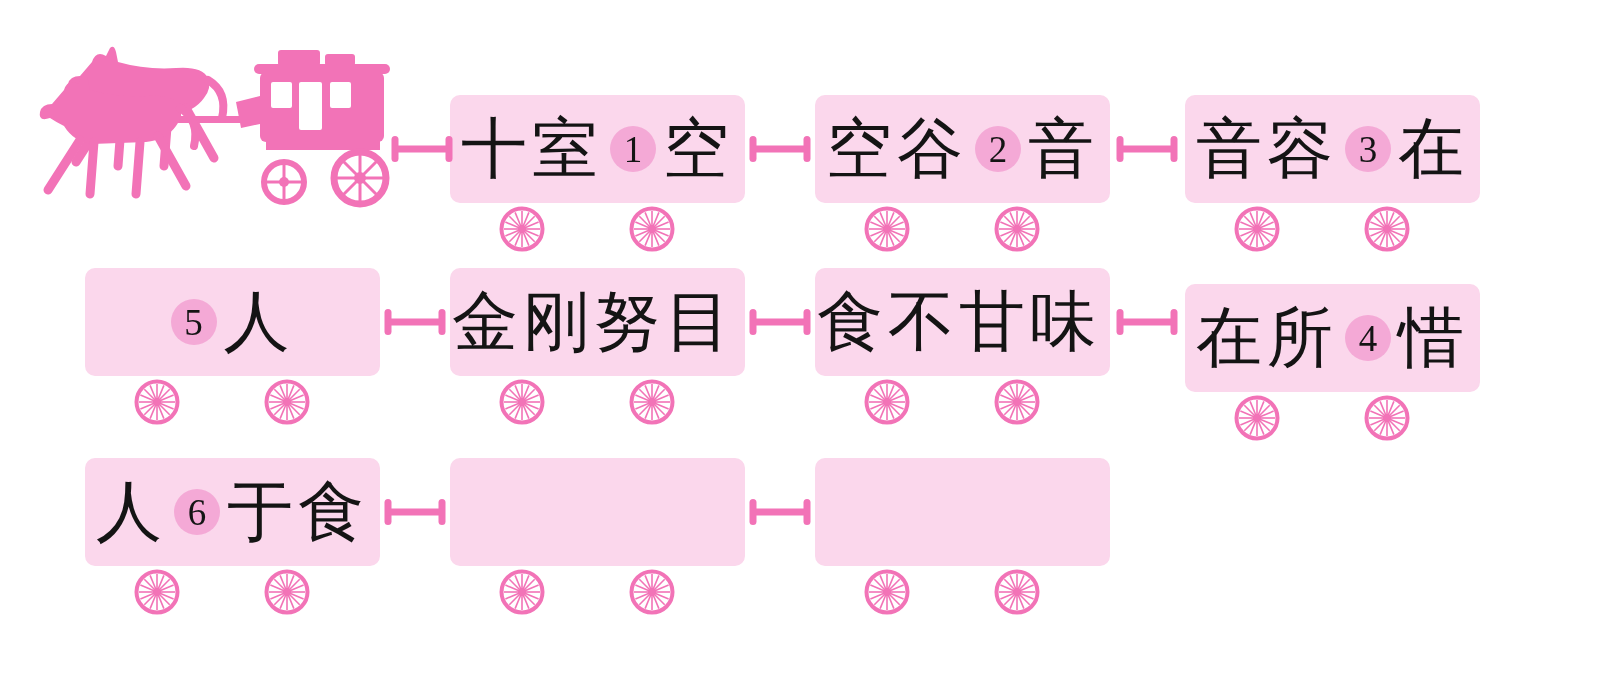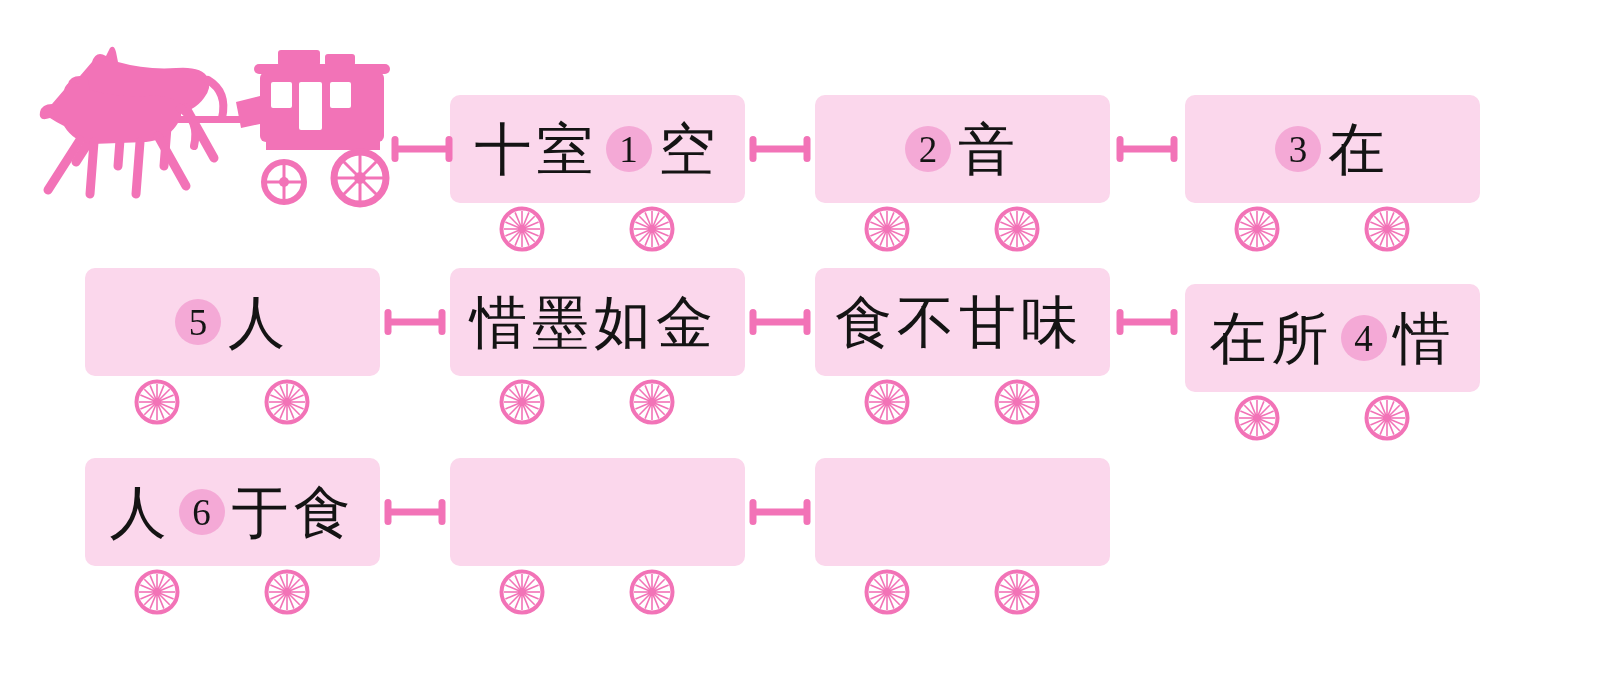--- a/index.html
+++ b/index.html
@@ -14,21 +14,21 @@
   .carriage{
     position:absolute;
     width:295px;height:108px;
     background:#fbd7ec;
     border-radius:10px;
     display:flex;align-items:center;justify-content:center;
     gap:7px;
   }
   .txt{
     color:#141414;
-    font-size:57px;
+    font-size:66px;
     letter-spacing:5px;
     line-height:1;
     white-space:nowrap;
   }
   .num{
     width:46px;height:46px;
     border-radius:50%;
     background:#f4a9d6;
     color:#141414;
     font-size:37px;
@@ -139,20 +139,21 @@
           <line x1="24" y1="24" x2="11.3" y2="11.3" stroke="#f273b7" stroke-width="1.6"></line>
           <line x1="24" y1="24" x2="17.1" y2="7.4" stroke="#f273b7" stroke-width="1.6"></line>
           <line x1="24" y1="24" x2="24.0" y2="6.0" stroke="#f273b7" stroke-width="1.6"></line>
           <line x1="24" y1="24" x2="30.9" y2="7.4" stroke="#f273b7" stroke-width="1.6"></line>
           <line x1="24" y1="24" x2="36.7" y2="11.3" stroke="#f273b7" stroke-width="1.6"></line>
           <line x1="24" y1="24" x2="40.6" y2="17.1" stroke="#f273b7" stroke-width="1.6"></line>
           <circle cx="24" cy="24" r="4" fill="#f273b7"></circle>
         </svg></span>
   </div>
   <div class="carriage" style="left:815px;top:95px">
+    <span class="txt">空谷</span>
     <span class="num">2</span>
     <span class="txt">音</span>
     <span class="wheel w1"><svg width="48" height="48" viewBox="0 0 48 48">
           <circle cx="24" cy="24" r="20.5" fill="none" stroke="#f273b7" stroke-width="4"></circle>
           <line x1="24" y1="24" x2="42.0" y2="24.0" stroke="#f273b7" stroke-width="1.6"></line>
           <line x1="24" y1="24" x2="40.6" y2="30.9" stroke="#f273b7" stroke-width="1.6"></line>
           <line x1="24" y1="24" x2="36.7" y2="36.7" stroke="#f273b7" stroke-width="1.6"></line>
           <line x1="24" y1="24" x2="30.9" y2="40.6" stroke="#f273b7" stroke-width="1.6"></line>
           <line x1="24" y1="24" x2="24.0" y2="42.0" stroke="#f273b7" stroke-width="1.6"></line>
           <line x1="24" y1="24" x2="17.1" y2="40.6" stroke="#f273b7" stroke-width="1.6"></line>
@@ -183,20 +184,21 @@
           <line x1="24" y1="24" x2="11.3" y2="11.3" stroke="#f273b7" stroke-width="1.6"></line>
           <line x1="24" y1="24" x2="17.1" y2="7.4" stroke="#f273b7" stroke-width="1.6"></line>
           <line x1="24" y1="24" x2="24.0" y2="6.0" stroke="#f273b7" stroke-width="1.6"></line>
           <line x1="24" y1="24" x2="30.9" y2="7.4" stroke="#f273b7" stroke-width="1.6"></line>
           <line x1="24" y1="24" x2="36.7" y2="11.3" stroke="#f273b7" stroke-width="1.6"></line>
           <line x1="24" y1="24" x2="40.6" y2="17.1" stroke="#f273b7" stroke-width="1.6"></line>
           <circle cx="24" cy="24" r="4" fill="#f273b7"></circle>
         </svg></span>
   </div>
   <div class="carriage" style="left:1185px;top:95px">
+    <span class="txt">音容</span>
     <span class="num">3</span>
     <span class="txt">在</span>
     <span class="wheel w1"><svg width="48" height="48" viewBox="0 0 48 48">
           <circle cx="24" cy="24" r="20.5" fill="none" stroke="#f273b7" stroke-width="4"></circle>
           <line x1="24" y1="24" x2="42.0" y2="24.0" stroke="#f273b7" stroke-width="1.6"></line>
           <line x1="24" y1="24" x2="40.6" y2="30.9" stroke="#f273b7" stroke-width="1.6"></line>
           <line x1="24" y1="24" x2="36.7" y2="36.7" stroke="#f273b7" stroke-width="1.6"></line>
           <line x1="24" y1="24" x2="30.9" y2="40.6" stroke="#f273b7" stroke-width="1.6"></line>
           <line x1="24" y1="24" x2="24.0" y2="42.0" stroke="#f273b7" stroke-width="1.6"></line>
           <line x1="24" y1="24" x2="17.1" y2="40.6" stroke="#f273b7" stroke-width="1.6"></line>
@@ -272,21 +274,21 @@
           <line x1="24" y1="24" x2="11.3" y2="11.3" stroke="#f273b7" stroke-width="1.6"></line>
           <line x1="24" y1="24" x2="17.1" y2="7.4" stroke="#f273b7" stroke-width="1.6"></line>
           <line x1="24" y1="24" x2="24.0" y2="6.0" stroke="#f273b7" stroke-width="1.6"></line>
           <line x1="24" y1="24" x2="30.9" y2="7.4" stroke="#f273b7" stroke-width="1.6"></line>
           <line x1="24" y1="24" x2="36.7" y2="11.3" stroke="#f273b7" stroke-width="1.6"></line>
           <line x1="24" y1="24" x2="40.6" y2="17.1" stroke="#f273b7" stroke-width="1.6"></line>
           <circle cx="24" cy="24" r="4" fill="#f273b7"></circle>
         </svg></span>
   </div>
   <div class="carriage" style="left:450px;top:268px">
-    <span class="txt">惜墨如金</span>
+    <span class="txt">金刚努目</span>
 
     <span class="txt"></span>
     <span class="wheel w1"><svg width="48" height="48" viewBox="0 0 48 48">
           <circle cx="24" cy="24" r="20.5" fill="none" stroke="#f273b7" stroke-width="4"></circle>
           <line x1="24" y1="24" x2="42.0" y2="24.0" stroke="#f273b7" stroke-width="1.6"></line>
           <line x1="24" y1="24" x2="40.6" y2="30.9" stroke="#f273b7" stroke-width="1.6"></line>
           <line x1="24" y1="24" x2="36.7" y2="36.7" stroke="#f273b7" stroke-width="1.6"></line>
           <line x1="24" y1="24" x2="30.9" y2="40.6" stroke="#f273b7" stroke-width="1.6"></line>
           <line x1="24" y1="24" x2="24.0" y2="42.0" stroke="#f273b7" stroke-width="1.6"></line>
           <line x1="24" y1="24" x2="17.1" y2="40.6" stroke="#f273b7" stroke-width="1.6"></line>

